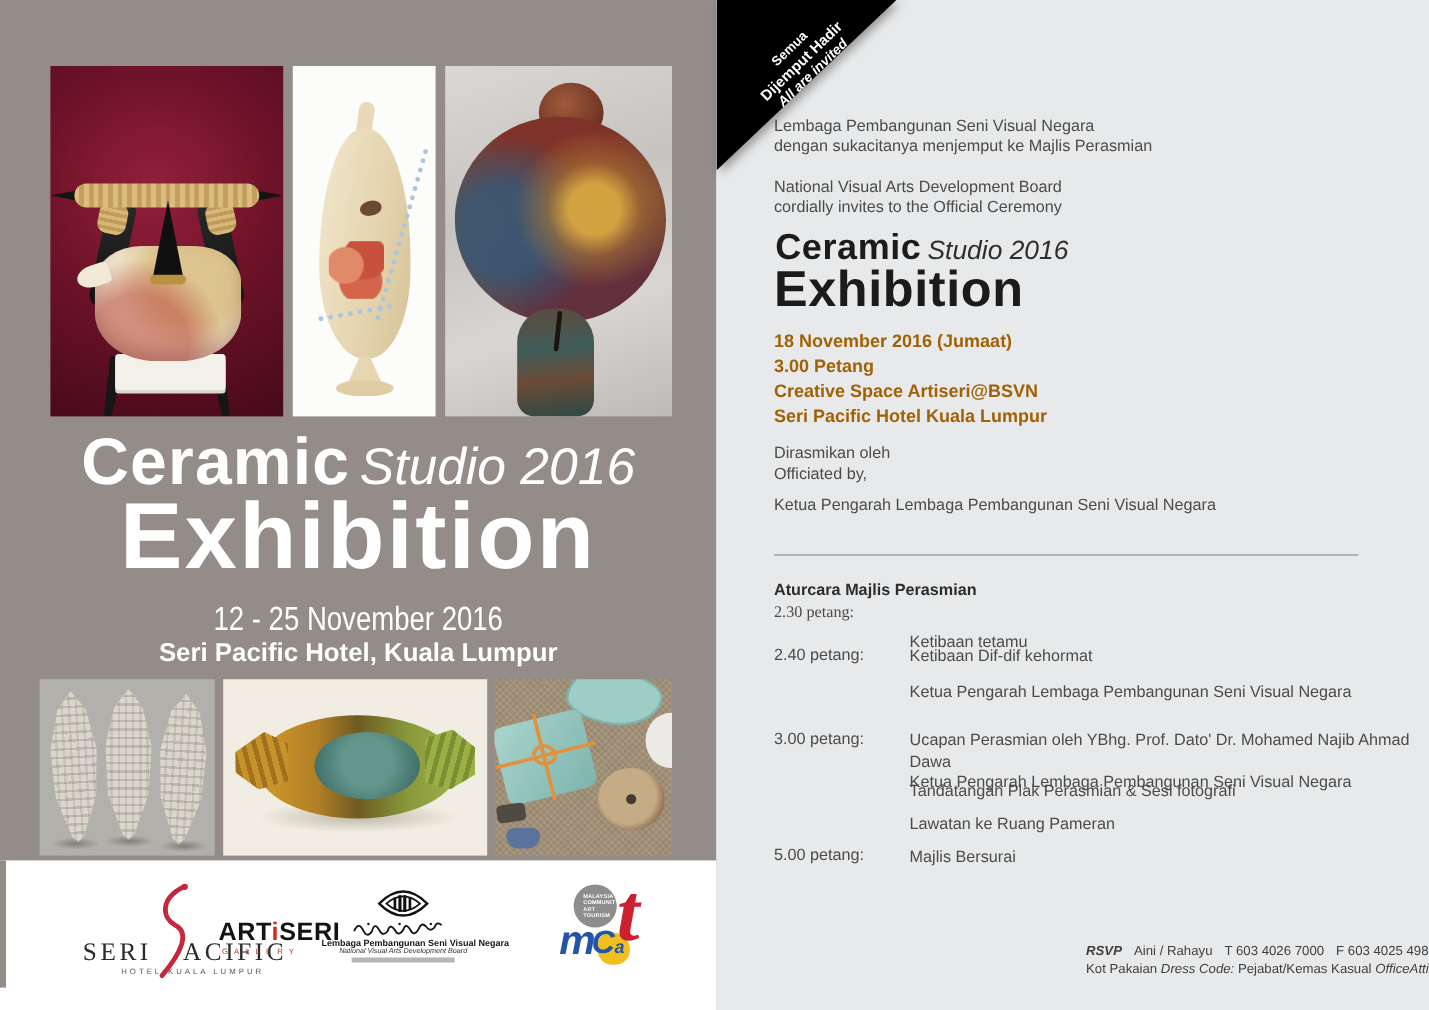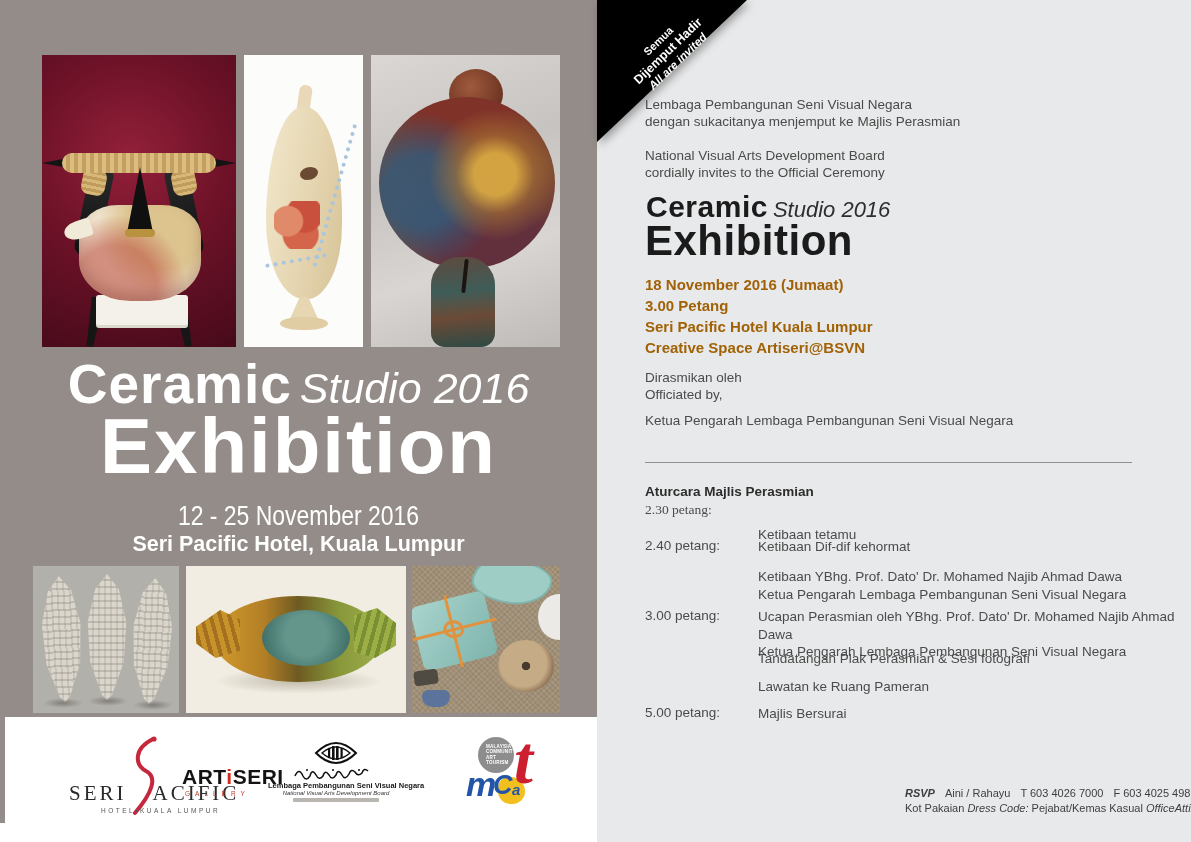--- a/index.html
+++ b/index.html
@@ -341,22 +341,22 @@
     </div>
 
     <div class="r-title-row">
       <span class="r-ceramic">Ceramic</span><span class="r-studio">Studio 2016</span>
     </div>
     <div class="r-exhibition">Exhibition</div>
 
     <div class="r-event">
       <div>18 November 2016 (Jumaat)</div>
       <div>3.00 Petang</div>
+      <div>Creative Space Artiseri@BSVN</div>
       <div>Seri Pacific Hotel Kuala Lumpur</div>
-      <div>Creative Space Artiseri@BSVN</div>
     </div>
 
     <div class="r-block r-off">
       <div>Dirasmikan oleh</div>
       <div>Officiated by,</div>
     </div>
     <div class="r-block r-name">
       <div>Ketua Pengarah Lembaga Pembangunan Seni Visual Negara</div>
     </div>
 
@@ -364,21 +364,20 @@
 
     <div class="r-agenda-title">Aturcara Majlis Perasmian</div>
 
     <div class="ag-time" style="top:502px;font-family:Liberation Serif, serif;">2.30 petang:</div>
     <div class="ag-desc" style="top:510px;margin-top:16px;">Ketibaan tetamu</div>
 
     <div class="ag-time" style="top:538px;">2.40 petang:</div>
     <div class="ag-desc" style="top:538px;">Ketibaan Dif-dif kehormat</div>
 
     <div class="ag-desc" style="top:568px;">
-      <div>Ketibaan YBhg. Prof. Dato' Dr. Mohamed Najib Ahmad Dawa</div>
       <div>Ketua Pengarah Lembaga Pembangunan Seni Visual Negara</div>
     </div>
 
     <div class="ag-time" style="top:608px;">3.00 petang:</div>
     <div class="ag-desc" style="top:608px;">
       <div>Ucapan Perasmian oleh YBhg. Prof. Dato' Dr. Mohamed Najib Ahmad Dawa</div>
       <div>Ketua Pengarah Lembaga Pembangunan Seni Visual Negara</div>
     </div>
 
     <div class="ag-desc" style="top:650px;">Tandatangan Plak Perasmian &amp; Sesi fotografi</div>

